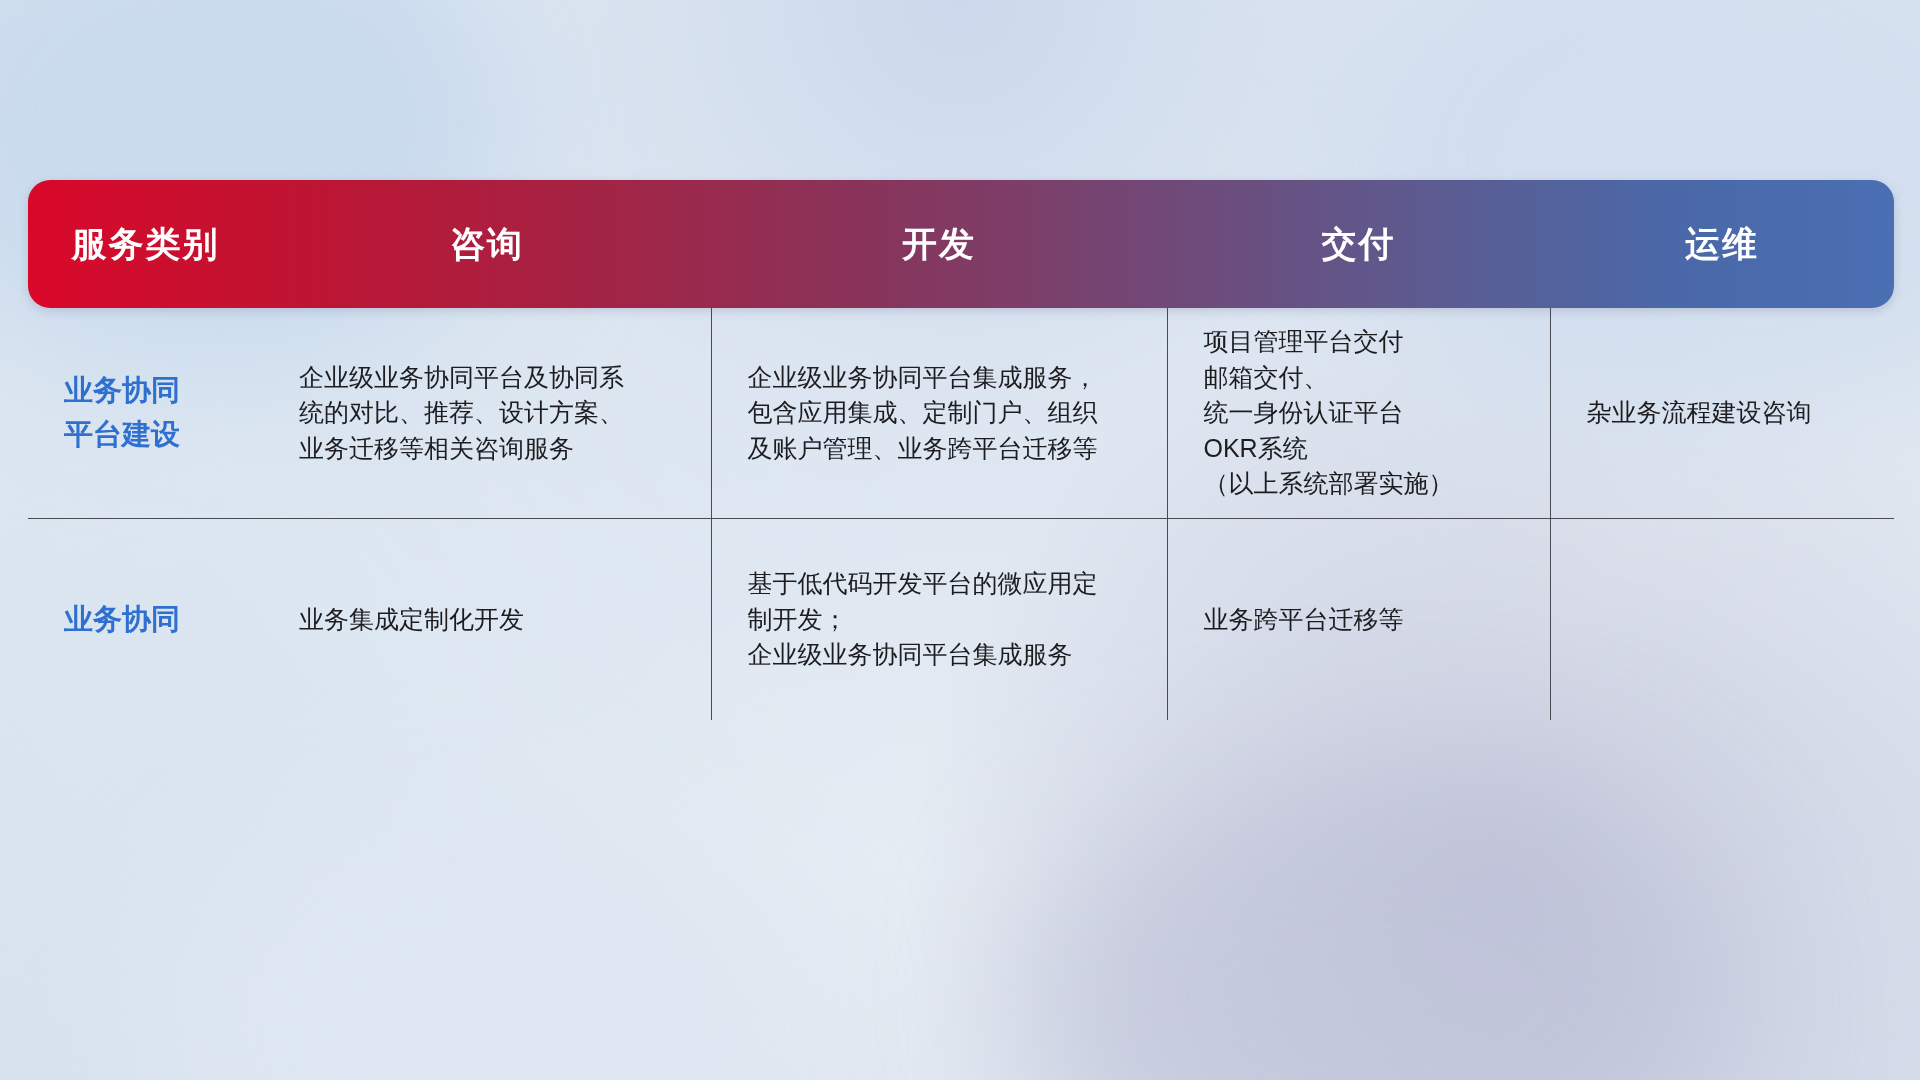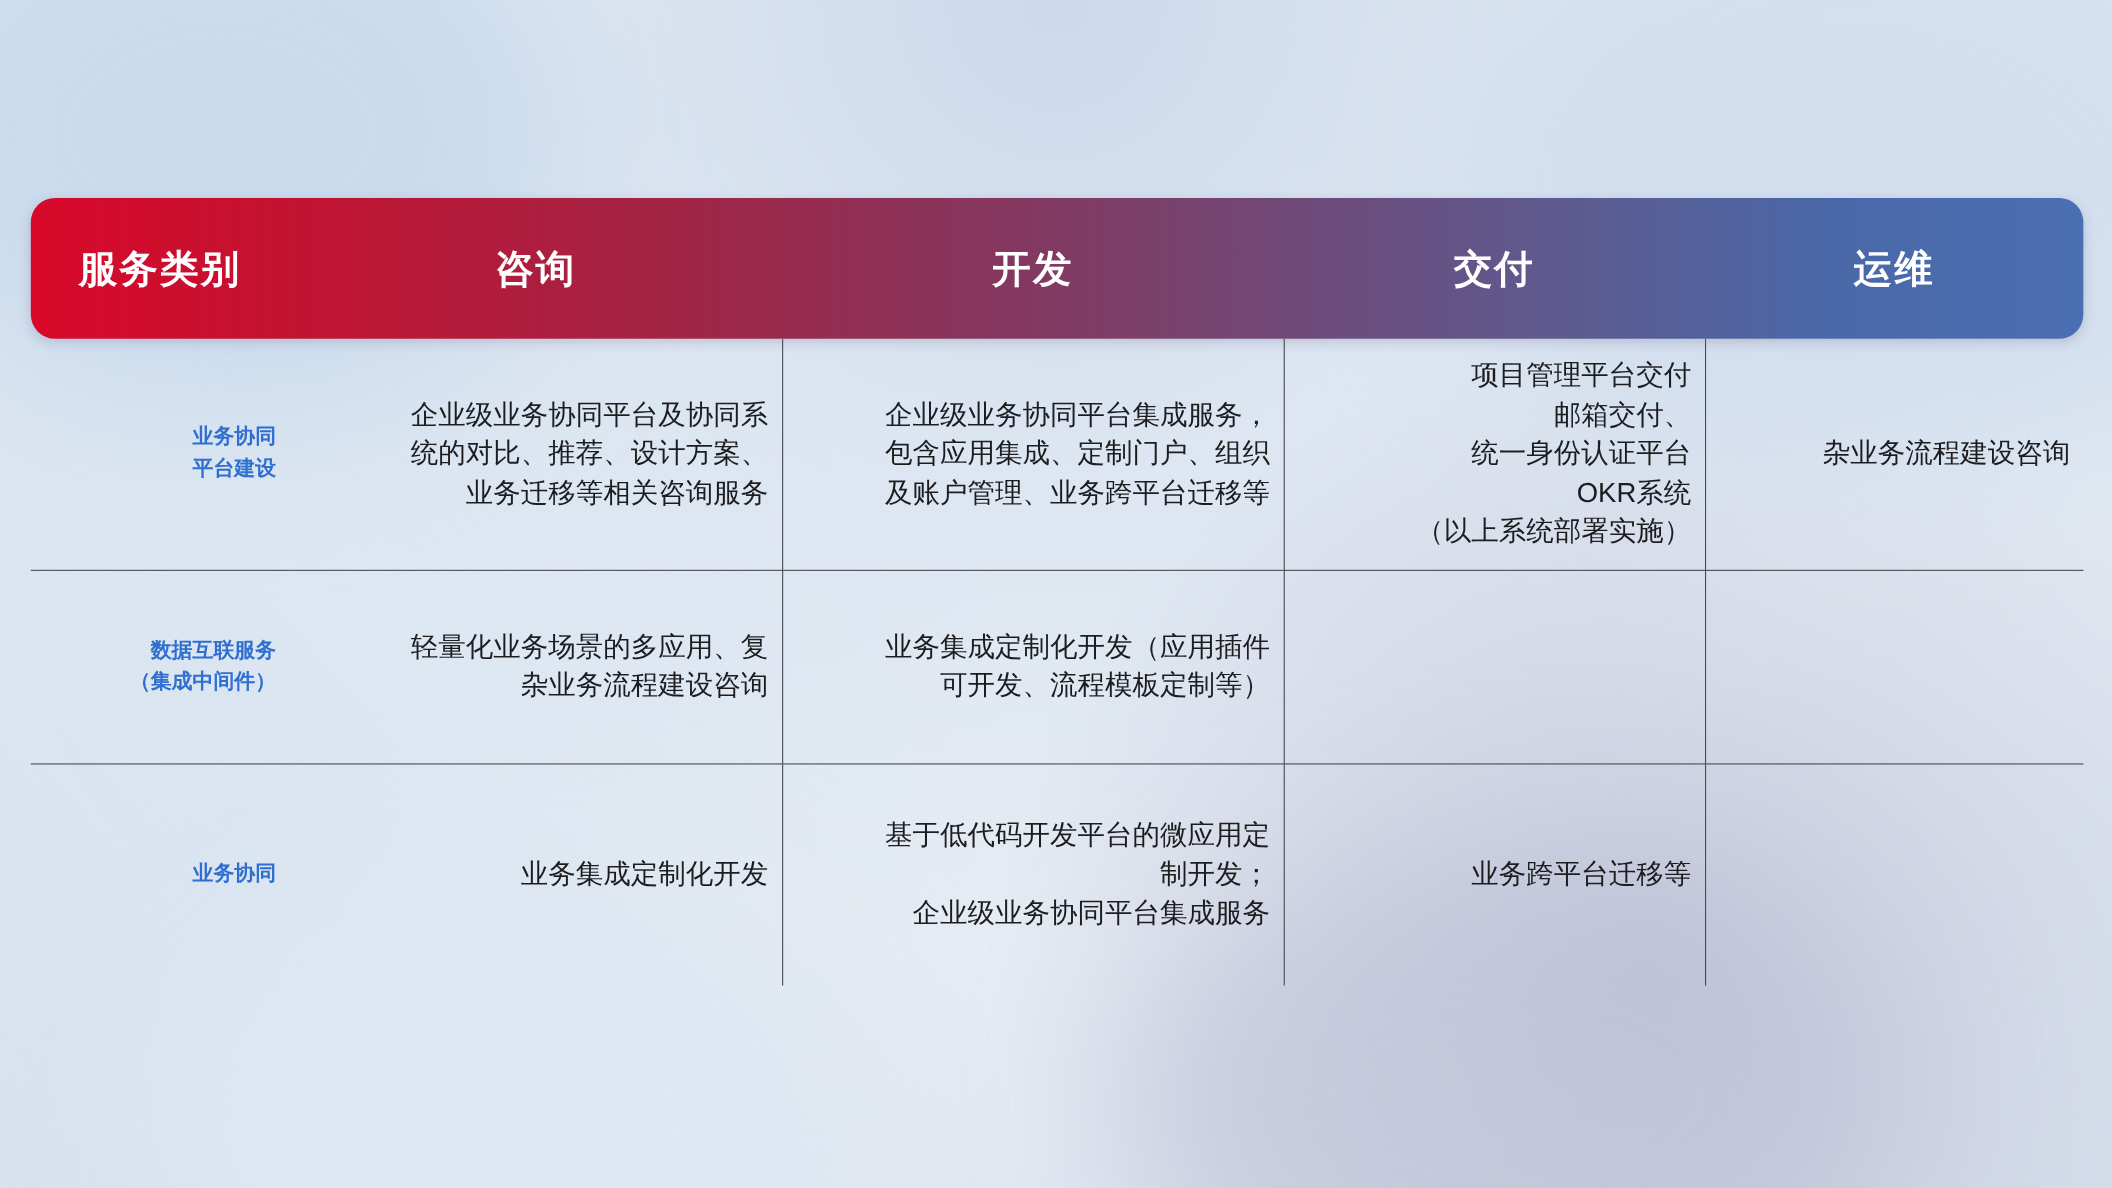--- a/index.html
+++ b/index.html
@@ -68,41 +68,41 @@
     font-weight: bold;
     text-align: center;
     letter-spacing: 2px;
     white-space: nowrap;
   }
 
   
   tbody td {
     border: 1px solid #4a4a52;
     vertical-align: middle;
-    text-align: right;
+    text-align: left;
     color: #1d1d20;
     font-size: 25px;
     line-height: 1.42;
-    padding: 14px 12px;
+    padding: 14px 36px;
     background: transparent;
   }
   tbody tr td:first-child {
     border-left: none;
     border-right: none;
   }
   tbody tr td:nth-child(2) {
     border-left: none;
   }
   tbody tr:first-child td { border-top: none; }
   tbody tr:last-child td { border-bottom: none; }
   tbody tr td:last-child { border-right: none; }
 
   td.cat {
     color: #2f6fd0;
-    font-size: 19px;
+    font-size: 29px;
     font-weight: bold;
     line-height: 1.5;
     white-space: pre-line;
   }
   td.body-cell { white-space: pre-line; }
 
   .r1 { height: 210px; }
   .r2 { height: 176px; }
   .r3 { height: 202px; }
 </style>
@@ -147,30 +147,20 @@
           <td class="body-cell">企业级业务协同平台集成服务，
 包含应用集成、定制门户、组织
 及账户管理、业务跨平台迁移等</td>
           <td class="body-cell">项目管理平台交付
 邮箱交付、
 统一身份认证平台
 OKR系统
 （以上系统部署实施）</td>
           <td class="body-cell">杂业务流程建设咨询</td>
         </tr>
-        <tr class="r2">
-          <td class="cat">数据互联服务
-（集成中间件）</td>
-          <td class="body-cell">轻量化业务场景的多应用、复
-杂业务流程建设咨询</td>
-          <td class="body-cell">业务集成定制化开发（应用插件
-可开发、流程模板定制等）</td>
-          <td class="body-cell"></td>
-          <td class="body-cell"></td>
-        </tr>
         <tr class="r3">
           <td class="cat">业务协同</td>
           <td class="body-cell">业务集成定制化开发</td>
           <td class="body-cell">基于低代码开发平台的微应用定
 制开发；
 企业级业务协同平台集成服务</td>
           <td class="body-cell">业务跨平台迁移等</td>
           <td class="body-cell"></td>
         </tr>
       </tbody>

